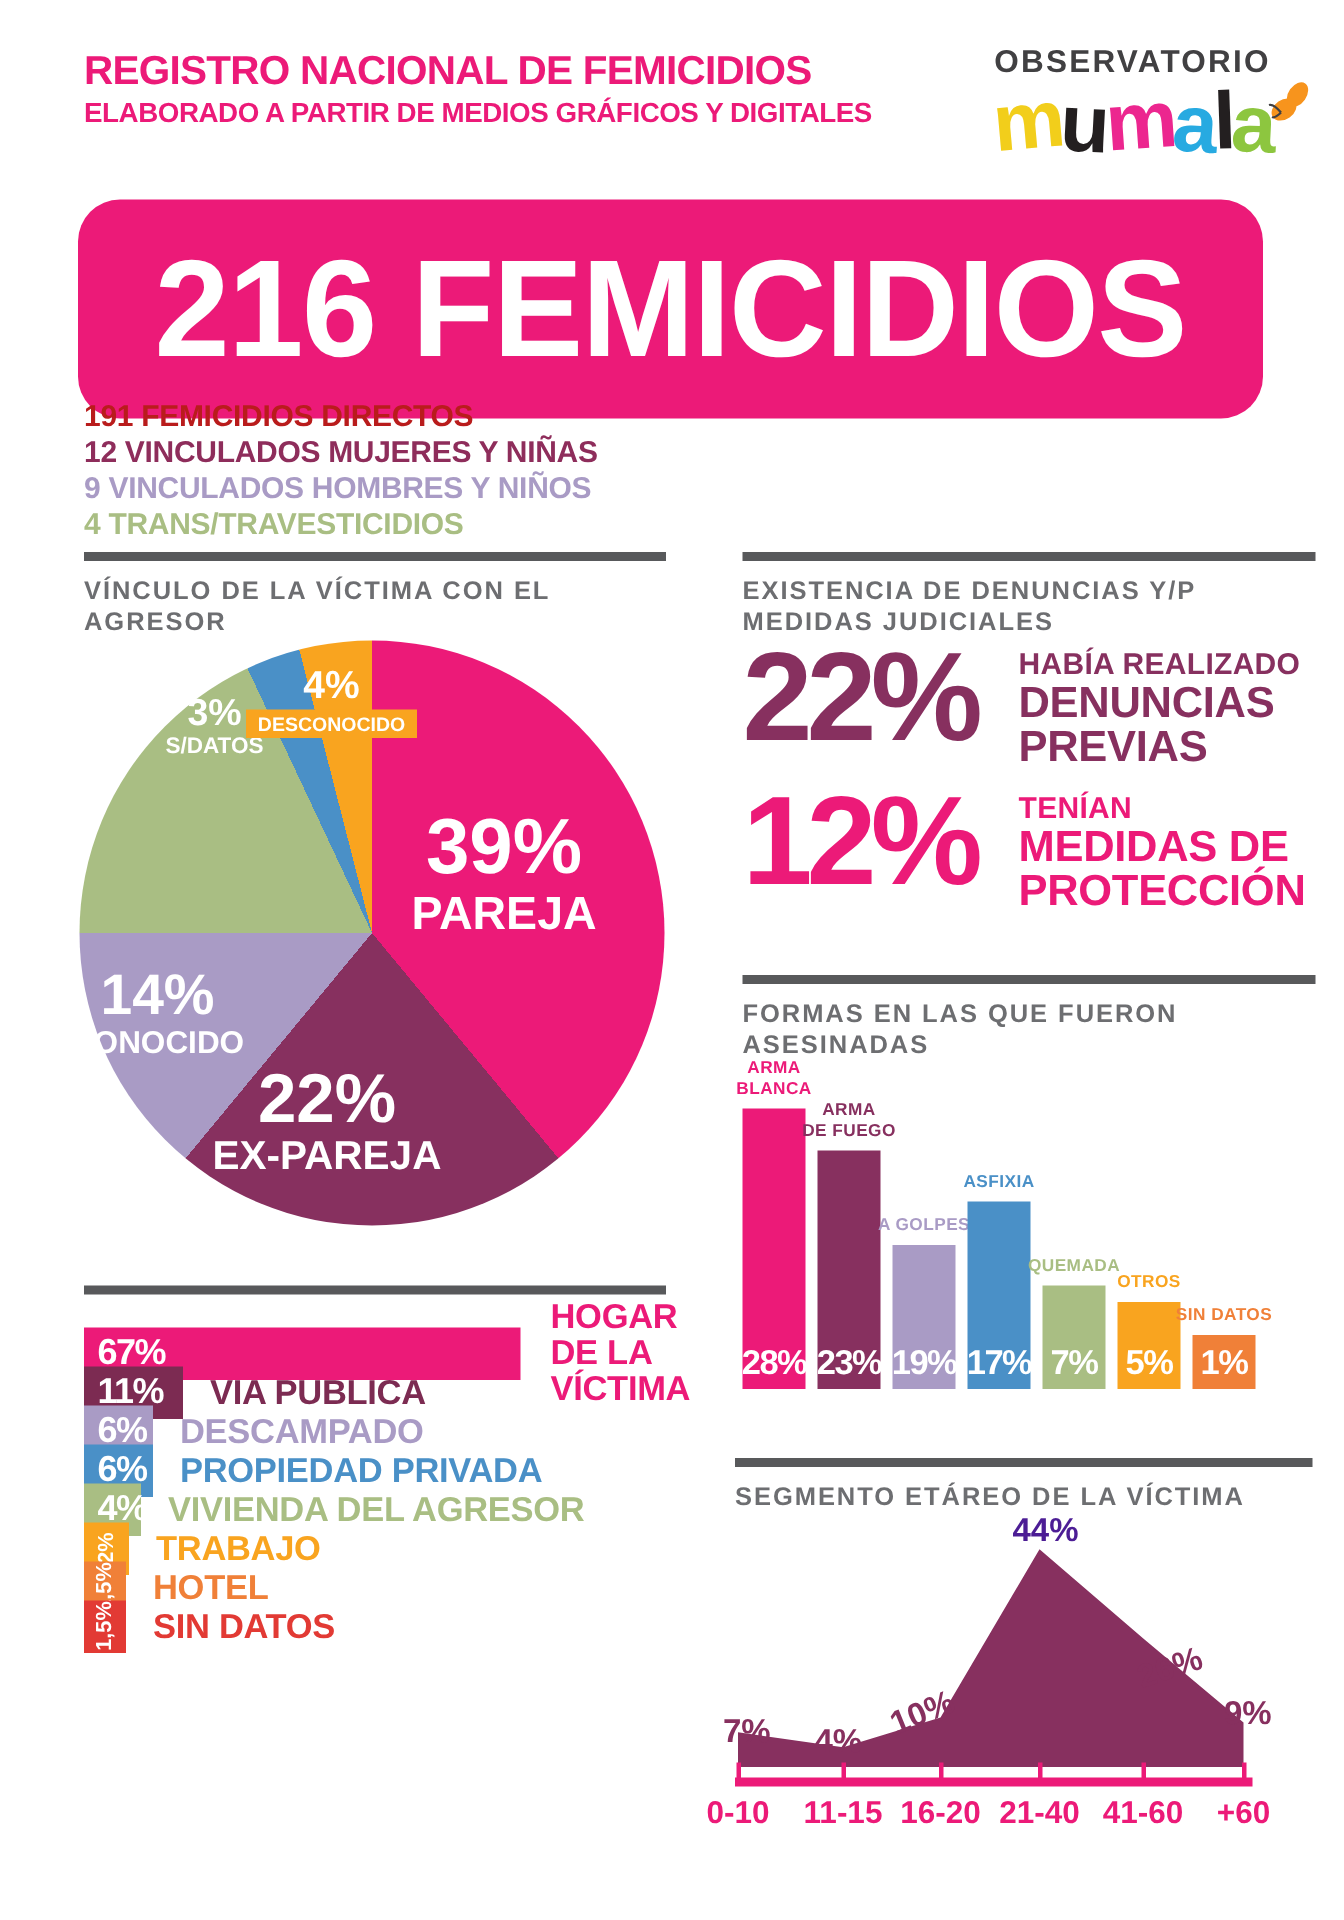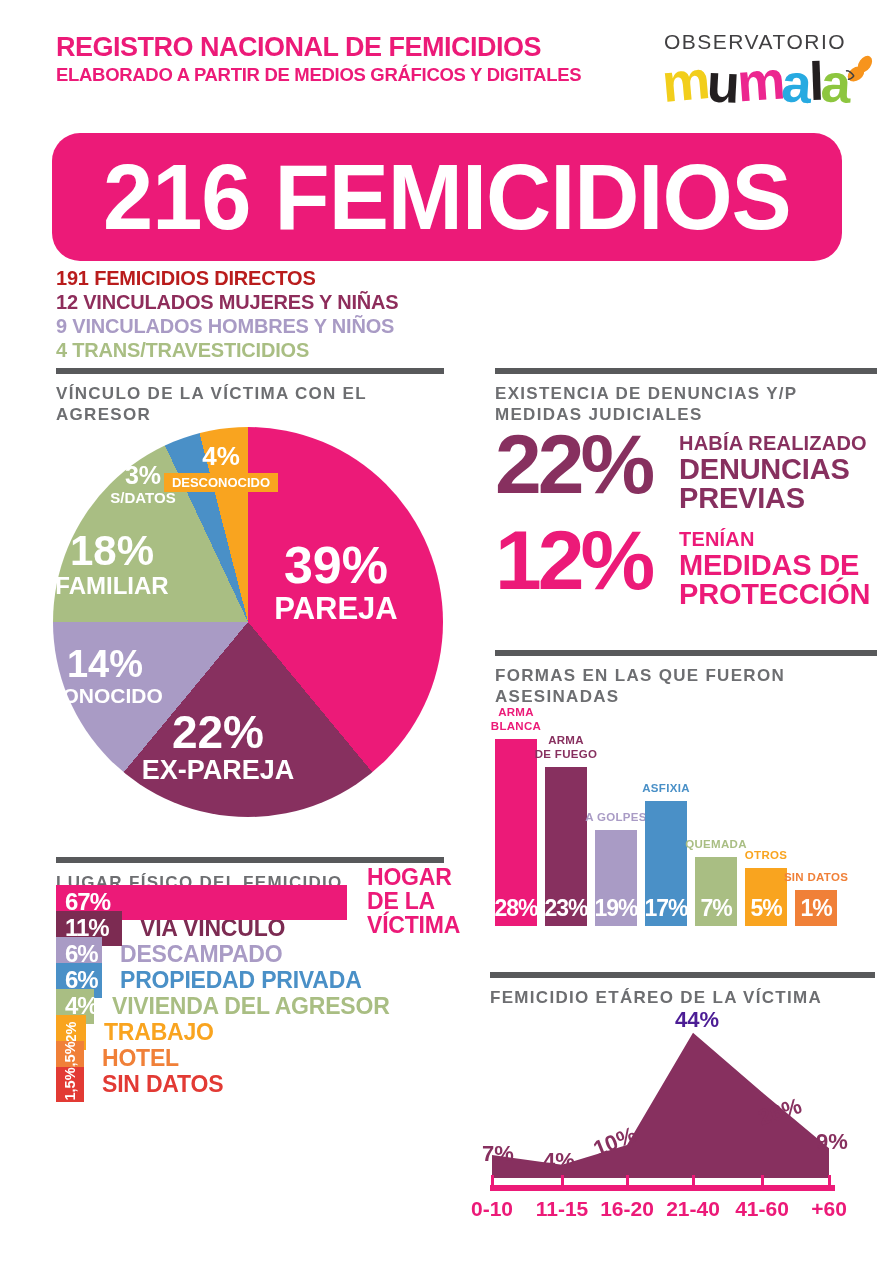--- a/index.html
+++ b/index.html
@@ -4,26 +4,26 @@
 <style>
   html,body{margin:0;padding:0;background:#fff;}
   .page{position:relative;width:896px;height:1280px;background:#fff;overflow:hidden;
         font-family:"Liberation Sans",sans-serif;padding-left:12px;}
   
   .header-text{position:absolute;left:56px;top:34px;color:#EC1A78;}
   .h-title{font-size:27px;font-weight:800;letter-spacing:-.5px;line-height:1.0;}
   .h-sub1{font-size:18.5px;font-weight:700;margin-top:3px;letter-spacing:-.3px;}
   .h-sub2{font-size:18.5px;font-weight:800;margin-top:2px;letter-spacing:-.3px;}
   .logo{position:absolute;left:645px;top:30px;width:220px;text-align:center;}
-  .logo-top{font-size:21px;font-weight:400;color:#414042;letter-spacing:1.5px;}
+  .logo-top{font-size:21px;font-weight:700;color:#414042;letter-spacing:1.5px;}
   .logo-word{position:relative;height:62px;margin-top:-2px;white-space:nowrap;}
   .logo-word span{display:inline-block;font-size:54px;font-weight:800;letter-spacing:-3px;line-height:58px;}
   .butterfly{position:absolute;right:-12px;top:-14px;}
   
-  .banner{position:absolute;left:52px;top:133px;width:790px;height:128px;background:#EC1A78;
+  .banner{position:absolute;left:52px;top:133px;width:790px;height:146px;background:#EC1A78;
           border-radius:28px;display:flex;align-items:center;justify-content:center;}
   .banner-text{color:#fff;font-size:92px;font-weight:800;letter-spacing:-1px;transform:scaleX(.98);white-space:nowrap;}
   
   .totals{position:absolute;left:56px;top:266px;}
   .totals div{font-size:20px;font-weight:800;line-height:24px;letter-spacing:-.2px;}
   
   .section{position:absolute;}
   .rule{height:6px;background:#58595B;}
   .sec-title{margin-top:9px;font-size:17px;font-weight:700;color:#6D6E71;letter-spacing:1.3px;line-height:1.25;}
   
@@ -118,44 +118,39 @@
   <div class="section" style="left:495px;top:368px;width:382px;">
     <div class="rule"></div>
     <div class="sec-title">EXISTENCIA DE DENUNCIAS Y/P MEDIDAS JUDICIALES</div>
   </div>
   <div class="section" style="left:495px;top:650px;width:382px;">
     <div class="rule"></div>
     <div class="sec-title">FORMAS EN LAS QUE FUERON ASESINADAS</div>
   </div>
   <div class="section" style="left:56px;top:857px;width:388px;">
     <div class="rule"></div>
-    <div class="sec-title">LUGAR FÍSICO DEL FEMICIDIO</div>
   </div>
   <div class="section" style="left:490px;top:972px;width:385px;">
     <div class="rule"></div>
-    <div class="sec-title">FEMICIDIO ETÁREO DE LA VÍCTIMA</div>
+    <div class="sec-title">SEGMENTO ETÁREO DE LA VÍCTIMA</div>
   </div>
 
   <div class="pie-wrap">
     <div class="pie" style="background: conic-gradient(rgb(236, 26, 120) 0%, rgb(236, 26, 120) 39%, rgb(135, 48, 95) 39%, rgb(135, 48, 95) 61%, rgb(169, 155, 197) 61%, rgb(169, 155, 197) 75%, rgb(169, 190, 131) 75%, rgb(169, 190, 131) 93%, rgb(74, 144, 199) 93%, rgb(74, 144, 199) 96%, rgb(249, 164, 31) 96%, rgb(249, 164, 31) 100%);"></div>
     <div class="plabel pl-pareja">
       <span class="pl-v">39%</span>
       <span class="pl-n">PAREJA</span>
     </div>
     <div class="plabel pl-expareja">
       <span class="pl-v">22%</span>
       <span class="pl-n">EX-PAREJA</span>
     </div>
     <div class="plabel pl-conocido">
       <span class="pl-v">14%</span>
       <span class="pl-n">CONOCIDO</span>
-    </div>
-    <div class="plabel pl-familiar">
-      <span class="pl-v">18%</span>
-      <span class="pl-n">FAMILIAR</span>
     </div>
     <div class="plabel pl-sdatos">
       <span class="pl-v">3%</span>
       <span class="pl-n">S/DATOS</span>
     </div>
     <div class="plabel pl-desc">
       <span class="pl-v">4%</span>
       <span class="pl-chip" id="desc-chip" style="background: rgb(249, 164, 31);">DESCONOCIDO</span>
     </div>
   </div>
@@ -230,21 +225,21 @@
       <div class="lrow">
         <div class="lbar" style="width: 291px; background: rgb(236, 26, 120);">
           <span class="lval">67%</span>
         </div>
         <span class="lname wrap2" style="color: rgb(236, 26, 120);">HOGAR DE LA VÍCTIMA</span>
       </div>
       <div class="lrow">
         <div class="lbar" style="width: 66px; background: rgb(124, 43, 82);">
           <span class="lval">11%</span>
         </div>
-        <span class="lname" style="color: rgb(124, 43, 82);">VÍA VÍNCULO</span>
+        <span class="lname" style="color: rgb(124, 43, 82);">VÍA PÚBLICA</span>
       </div>
       <div class="lrow">
         <div class="lbar" style="width: 46px; background: rgb(169, 155, 197);">
           <span class="lval">6%</span>
         </div>
         <span class="lname" style="color: rgb(169, 155, 197);">DESCAMPADO</span>
       </div>
       <div class="lrow">
         <div class="lbar" style="width: 46px; background: rgb(74, 144, 199);">
           <span class="lval">6%</span>

